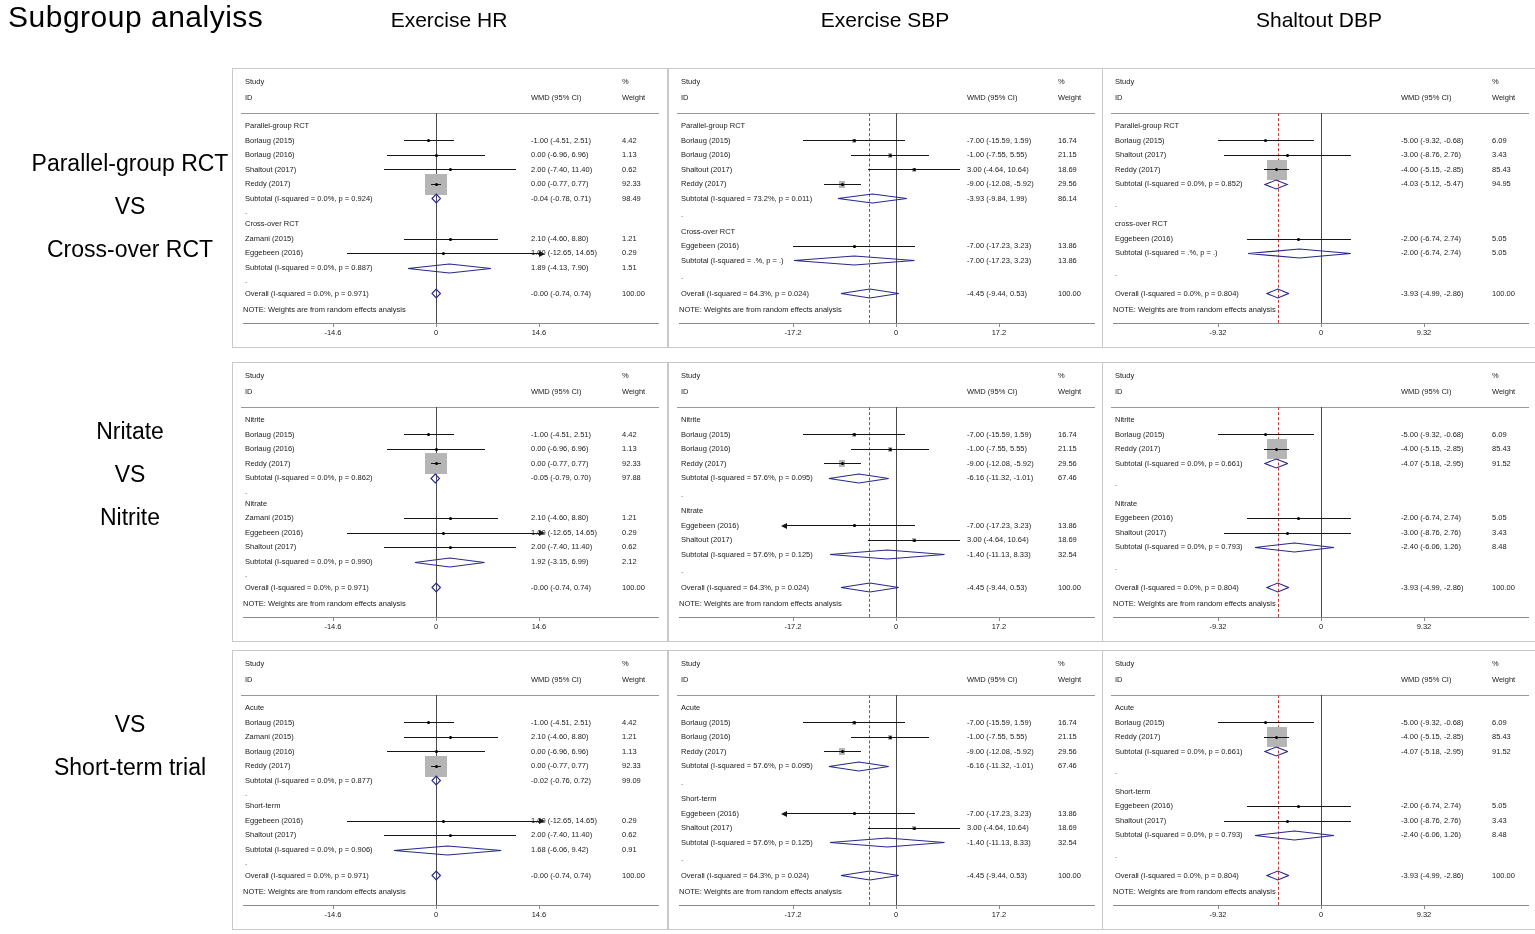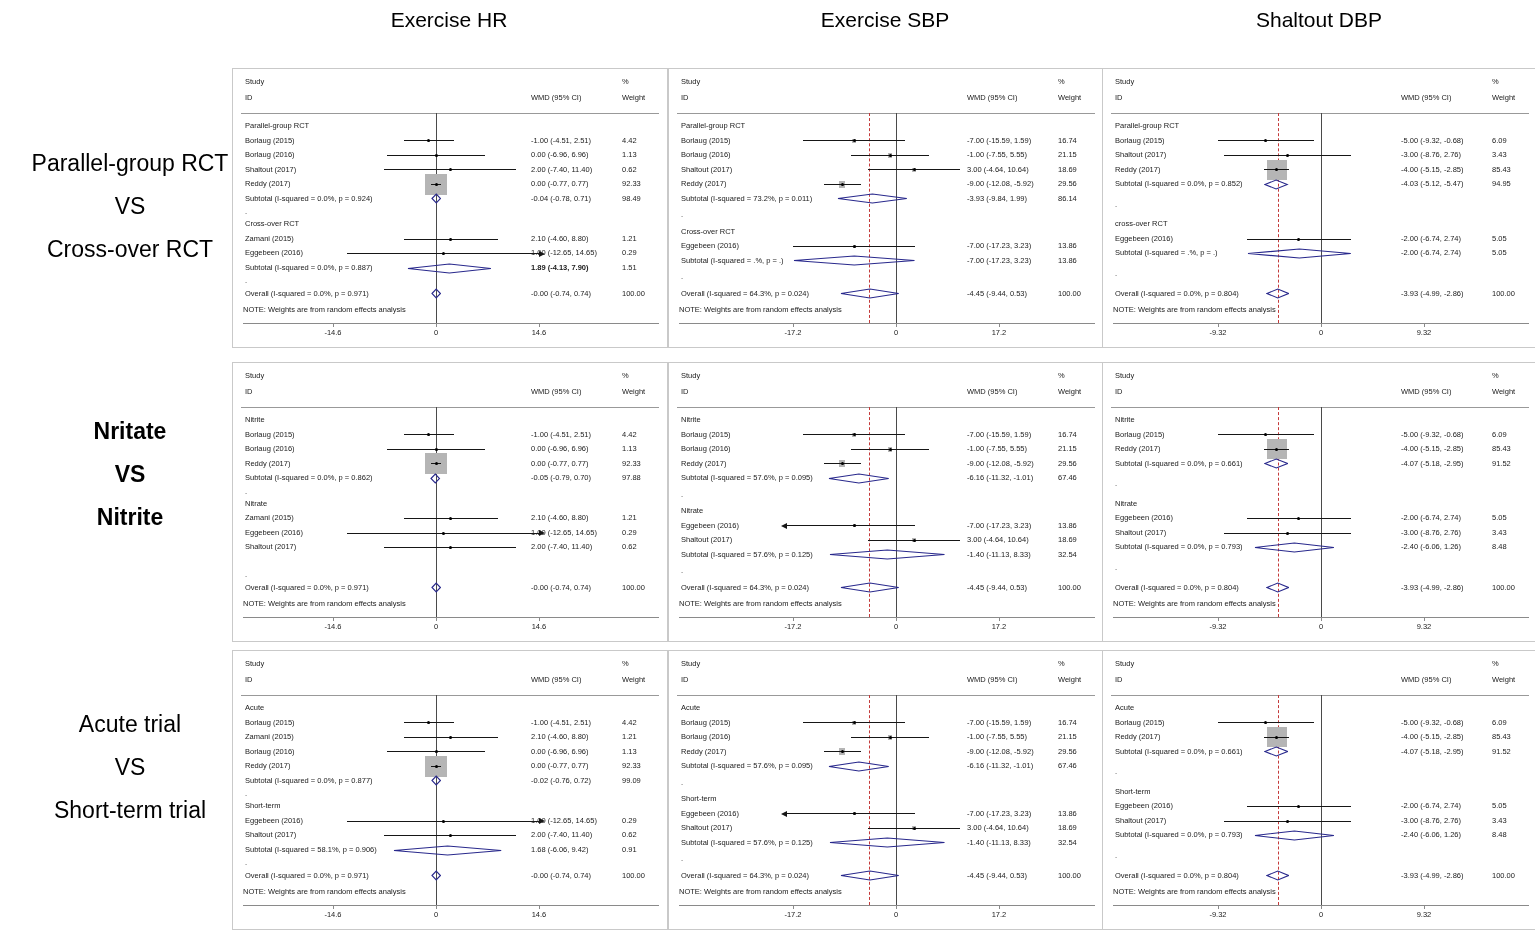--- a/index.html
+++ b/index.html
@@ -28,37 +28,37 @@
   .dia{position:absolute;}
   .axis{position:absolute;left:10px;right:8px;height:1px;background:#8a8a8a;}
   .tick{position:absolute;width:1px;height:4px;background:#8a8a8a;}
   .ticklab{position:absolute;width:44px;text-align:center;}
   .note{position:absolute;left:10px;white-space:nowrap;}
 </style>
 </head>
 <body>
 
 <div class="canvas">
+  <div class="fig-title">Subgroup analyiss</div>
 
   <div class="col-header" style="left:735px;">Exercise SBP</div>
   <div class="col-header" style="left:299px;">Exercise HR</div>
   <div class="col-header" style="left:1169px;">Shaltout DBP</div>
 
   <div class="row-label" style="top:142px;">
     <div>Parallel-group RCT</div>
     <div>VS</div>
     <div>Cross-over RCT</div>
   </div>
-  <div class="row-label" style="top:410px;font-weight:bold;">
+  <div class="row-label" style="top:410px;">
     <div>Nritate</div>
     <div>VS</div>
     <div>Nitrite</div>
   </div>
   <div class="row-label" style="top:703px;">
-    <div>Acute trial</div>
     <div>VS</div>
     <div>Short-term trial</div>
   </div>
 
   <div id="panels">
       <div class="panel" style="left: 232px; top: 68px; width: 434px; height: 278px;">
         <div class="ph" style="left: 12px; top: 8px;">Study</div>
         <div class="ph" style="left: 12px; top: 24px;">ID</div>
         <div class="ph" style="left: 298px; top: 24px;">WMD (95% CI)</div>
         <div class="ph" style="left: 389px; top: 8px;">%</div>
@@ -135,21 +135,21 @@
           <div class="ci" style="left: 209.1px; width: 2px; top: 6.8px; background: rgb(22, 22, 22);"></div>
           <div class="pt" style="left: 208.6px; top: 5.8px;"></div>
           <span class="wmd" style="line-height: 14.5px;">1.00 (-12.65, 14.65)</span>
           <span class="wt" style="line-height: 14.5px;">0.29</span>
         </div>
         <div class="prow" style="top: 191.75px; height: 14.5px;">
           <span class="rlabel" style="line-height: 14.5px;">Subtotal  (I-squared = 0.0%, p = 0.887)</span>
           <div class="dia" style="left: 173.9px; top: 1.8px; width: 84.9px; height: 11px;"><svg width="84.9" height="11">
               <polygon points="1,5.5 42.4,1 83.9,5.5 42.4,10" fill="none" stroke="#28288c" stroke-width="1.1"></polygon>
             </svg></div>
-          <span class="wmd" style="line-height: 14.5px; font-weight: bold;">1.89 (-4.13, 7.90)</span>
+          <span class="wmd" style="line-height: 14.5px;">1.89 (-4.13, 7.90)</span>
           <span class="wt" style="line-height: 14.5px;">1.51</span>
         </div>
         <div class="prow" style="top: 206.25px; height: 11.25px;">
           <span class="rlabel" style="line-height: 11.25px;">.</span>
         </div>
         <div class="prow" style="top: 217.5px; height: 14.5px;">
           <span class="rlabel" style="line-height: 14.5px;">Overall  (I-squared = 0.0%, p = 0.971)</span>
           <div class="dia" style="left: 197.8px; top: 1.8px; width: 10.4px; height: 11px;"><svg width="10.4" height="11">
               <polygon points="1,5.5 5.2,1 9.4,5.5 5.2,10" fill="none" stroke="#28288c" stroke-width="1.1"></polygon>
             </svg></div>
@@ -427,20 +427,28 @@
         </div>
         <div class="prow" style="top: 177.25px; height: 14.5px;">
           <span class="rlabel" style="line-height: 14.5px;">Shaltout (2017)</span>
           <div class="ci" style="left: 150.8px; width: 132.6px; top: 6.8px; background: rgb(22, 22, 22);"></div>
           <div class="box" style="left: 216.1px; top: 6.3px; width: 2px; height: 2px; background: rgb(181, 181, 181);"></div>
           <div class="ci" style="left: 216.1px; width: 2px; top: 6.8px; background: rgb(22, 22, 22);"></div>
           <div class="pt" style="left: 215.6px; top: 5.8px;"></div>
           <span class="wmd" style="line-height: 14.5px;">2.00 (-7.40, 11.40)</span>
           <span class="wt" style="line-height: 14.5px;">0.62</span>
         </div>
+        <div class="prow" style="top: 191.75px; height: 14.5px;">
+          <span class="rlabel" style="line-height: 14.5px;">Subtotal  (I-squared = 0.0%, p = 0.990)</span>
+          <div class="dia" style="left: 180.8px; top: 1.8px; width: 71.5px; height: 11px;"><svg width="71.5" height="11">
+              <polygon points="1,5.5 35.8,1 70.5,5.5 35.8,10" fill="none" stroke="#28288c" stroke-width="1.1"></polygon>
+            </svg></div>
+          <span class="wmd" style="line-height: 14.5px;">1.92 (-3.15, 6.99)</span>
+          <span class="wt" style="line-height: 14.5px;">2.12</span>
+        </div>
         <div class="prow" style="top: 206.25px; height: 11.25px;">
           <span class="rlabel" style="line-height: 11.25px;">.</span>
         </div>
         <div class="prow" style="top: 217.5px; height: 14.5px;">
           <span class="rlabel" style="line-height: 14.5px;">Overall  (I-squared = 0.0%, p = 0.971)</span>
           <div class="dia" style="left: 197.8px; top: 1.8px; width: 10.4px; height: 11px;"><svg width="10.4" height="11">
               <polygon points="1,5.5 5.2,1 9.4,5.5 5.2,10" fill="none" stroke="#28288c" stroke-width="1.1"></polygon>
             </svg></div>
           <span class="wmd" style="line-height: 14.5px;">-0.00 (-0.74, 0.74)</span>
           <span class="wt" style="line-height: 14.5px;">100.00</span>
@@ -718,21 +726,21 @@
         <div class="prow" style="top: 177.25px; height: 14.5px;">
           <span class="rlabel" style="line-height: 14.5px;">Shaltout (2017)</span>
           <div class="ci" style="left: 150.8px; width: 132.6px; top: 6.8px; background: rgb(22, 22, 22);"></div>
           <div class="box" style="left: 216.1px; top: 6.3px; width: 2px; height: 2px; background: rgb(181, 181, 181);"></div>
           <div class="ci" style="left: 216.1px; width: 2px; top: 6.8px; background: rgb(22, 22, 22);"></div>
           <div class="pt" style="left: 215.6px; top: 5.8px;"></div>
           <span class="wmd" style="line-height: 14.5px;">2.00 (-7.40, 11.40)</span>
           <span class="wt" style="line-height: 14.5px;">0.62</span>
         </div>
         <div class="prow" style="top: 191.75px; height: 14.5px;">
-          <span class="rlabel" style="line-height: 14.5px;">Subtotal  (I-squared = 58.1%, p = 0.906)</span>
+          <span class="rlabel" style="line-height: 14.5px;">Subtotal  (I-squared = 0.0%, p = 0.906)</span>
           <div class="dia" style="left: 160.2px; top: 1.8px; width: 109.2px; height: 11px;"><svg width="109.2" height="11">
               <polygon points="1,5.5 54.6,1 108.2,5.5 54.6,10" fill="none" stroke="#28288c" stroke-width="1.1"></polygon>
             </svg></div>
           <span class="wmd" style="line-height: 14.5px;">1.68 (-6.06, 9.42)</span>
           <span class="wt" style="line-height: 14.5px;">0.91</span>
         </div>
         <div class="prow" style="top: 206.25px; height: 11.25px;">
           <span class="rlabel" style="line-height: 11.25px;">.</span>
         </div>
         <div class="prow" style="top: 217.5px; height: 14.5px;">

